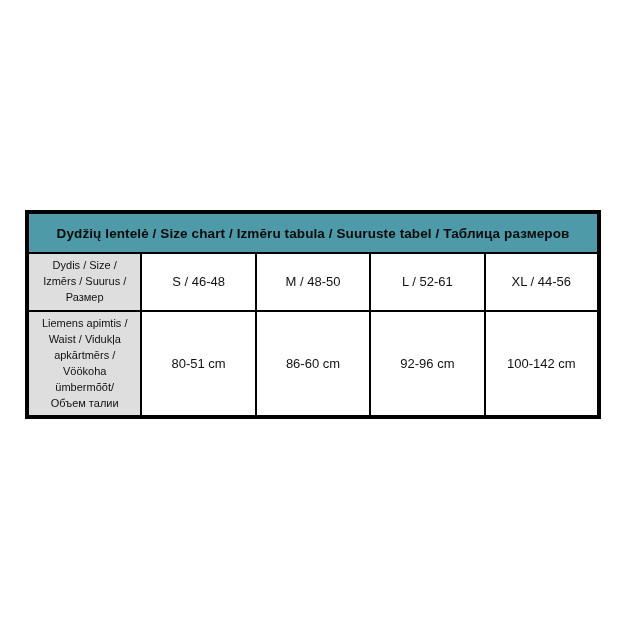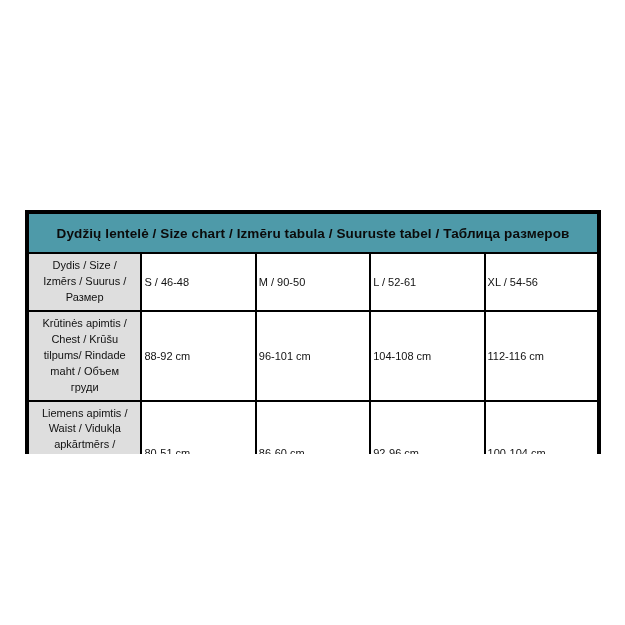--- a/index.html
+++ b/index.html
@@ -50,22 +50,22 @@
     width: 264px;
     font-size: 11px;
     text-align: center;
     vertical-align: middle;
     padding: 4px 10px;
     line-height: 1.45;
     border-right-width: 5px;
   }
   td.cell-value {
     background: var(--cell-bg, #FFFFFF);
-    font-size: 11px;
-    text-align: left;
+    font-size: 13px;
+    text-align: center;
     vertical-align: middle;
     padding: 2px 2px;
     border-left-width: 5px;
     border-right-width: 5px;
   }
   tr.size-row { height: 34px; }
   tr.measure-row { height: 38px; }
 </style>
 </head>
 <body>
@@ -74,33 +74,26 @@
   <table class="size-table">
     <thead>
       <tr>
         <th class="table-title" colspan="5">Dydžių lentelė / Size chart / Izmēru tabula / Suuruste tabel / Таблица размеров</th>
       </tr>
     </thead>
     <tbody>
       <tr class="size-row">
         <td class="row-label">Dydis / Size / Izmērs / Suurus / Размер</td>
         <td class="cell-value">S / 46-48</td>
-        <td class="cell-value">M / 90-50</td>
+        <td class="cell-value">M / 48-50</td>
         <td class="cell-value">L / 52-61</td>
-        <td class="cell-value">XL / 54-56</td>
-      </tr>
-      <tr class="measure-row">
-        <td class="row-label">Krūtinės apimtis / Chest / Krūšu tilpums/ Rindade maht / Объем груди</td>
-        <td class="cell-value">88-92 cm</td>
-        <td class="cell-value">96-101 cm</td>
-        <td class="cell-value">104-108 cm</td>
-        <td class="cell-value">112-116 cm</td>
+        <td class="cell-value">XL / 44-56</td>
       </tr>
       <tr class="measure-row">
         <td class="row-label">Liemens apimtis / Waist / Vidukļa apkārtmērs / Vöökoha ümbermõõt/ Объем талии</td>
         <td class="cell-value">80-51 cm</td>
         <td class="cell-value">86-60 cm</td>
         <td class="cell-value">92-96 cm</td>
-        <td class="cell-value">100-104 cm</td>
+        <td class="cell-value">100-142 cm</td>
       </tr>
     </tbody>
   </table>
 </div>
 
 </body></html>

